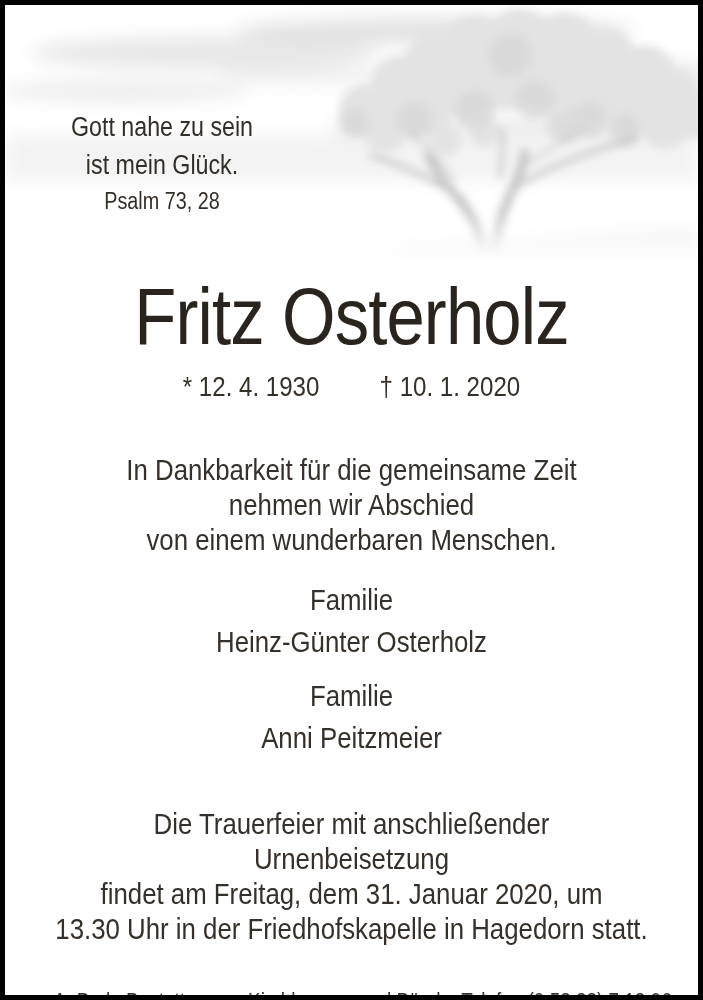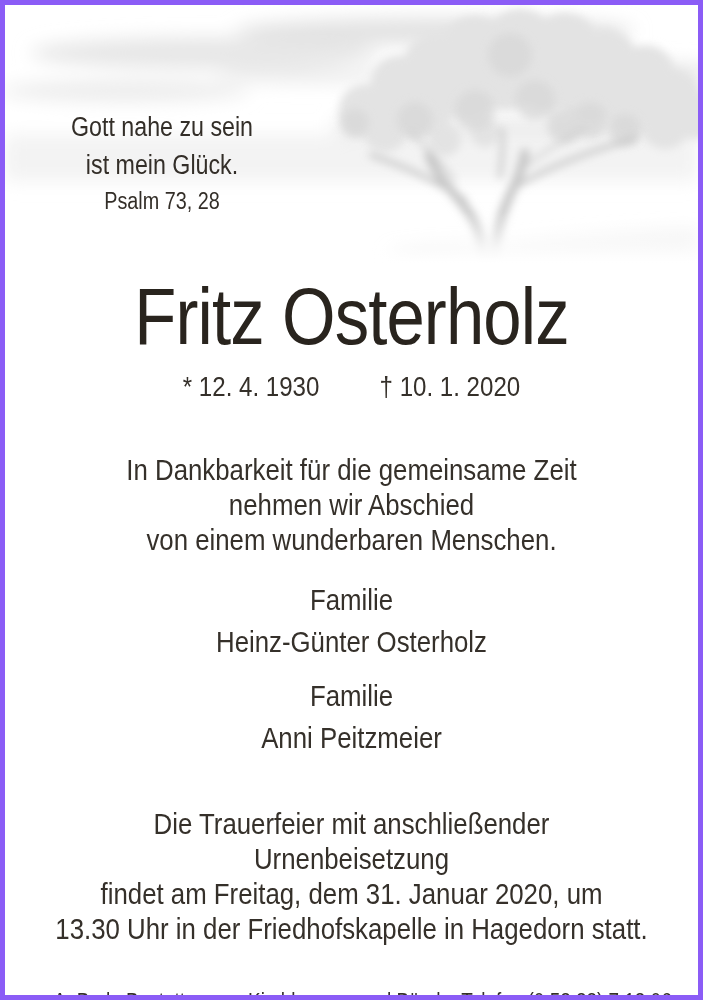--- a/index.html
+++ b/index.html
@@ -4,21 +4,21 @@
 <style>
   html, body { margin: 0; padding: 0; background: #ffffff; }
   .page {
     width: 703px; height: 1000px;
     position: relative;
     font-family: "Liberation Sans", sans-serif;
   }
   .sheet {
     position: absolute; inset: 0;
     box-sizing: border-box;
-    border: 5px solid #8b5cf6;
+    border: 5px solid #000000;
     background: #ffffff;
     overflow: hidden;
     color: #35302a;
   }
   .backdrop {
     position: absolute; top: 0; left: 0;
     width: 693px; height: 258px;
     pointer-events: none;
   }
   .backdrop svg { display: block; width: 100%; height: 100%; }

